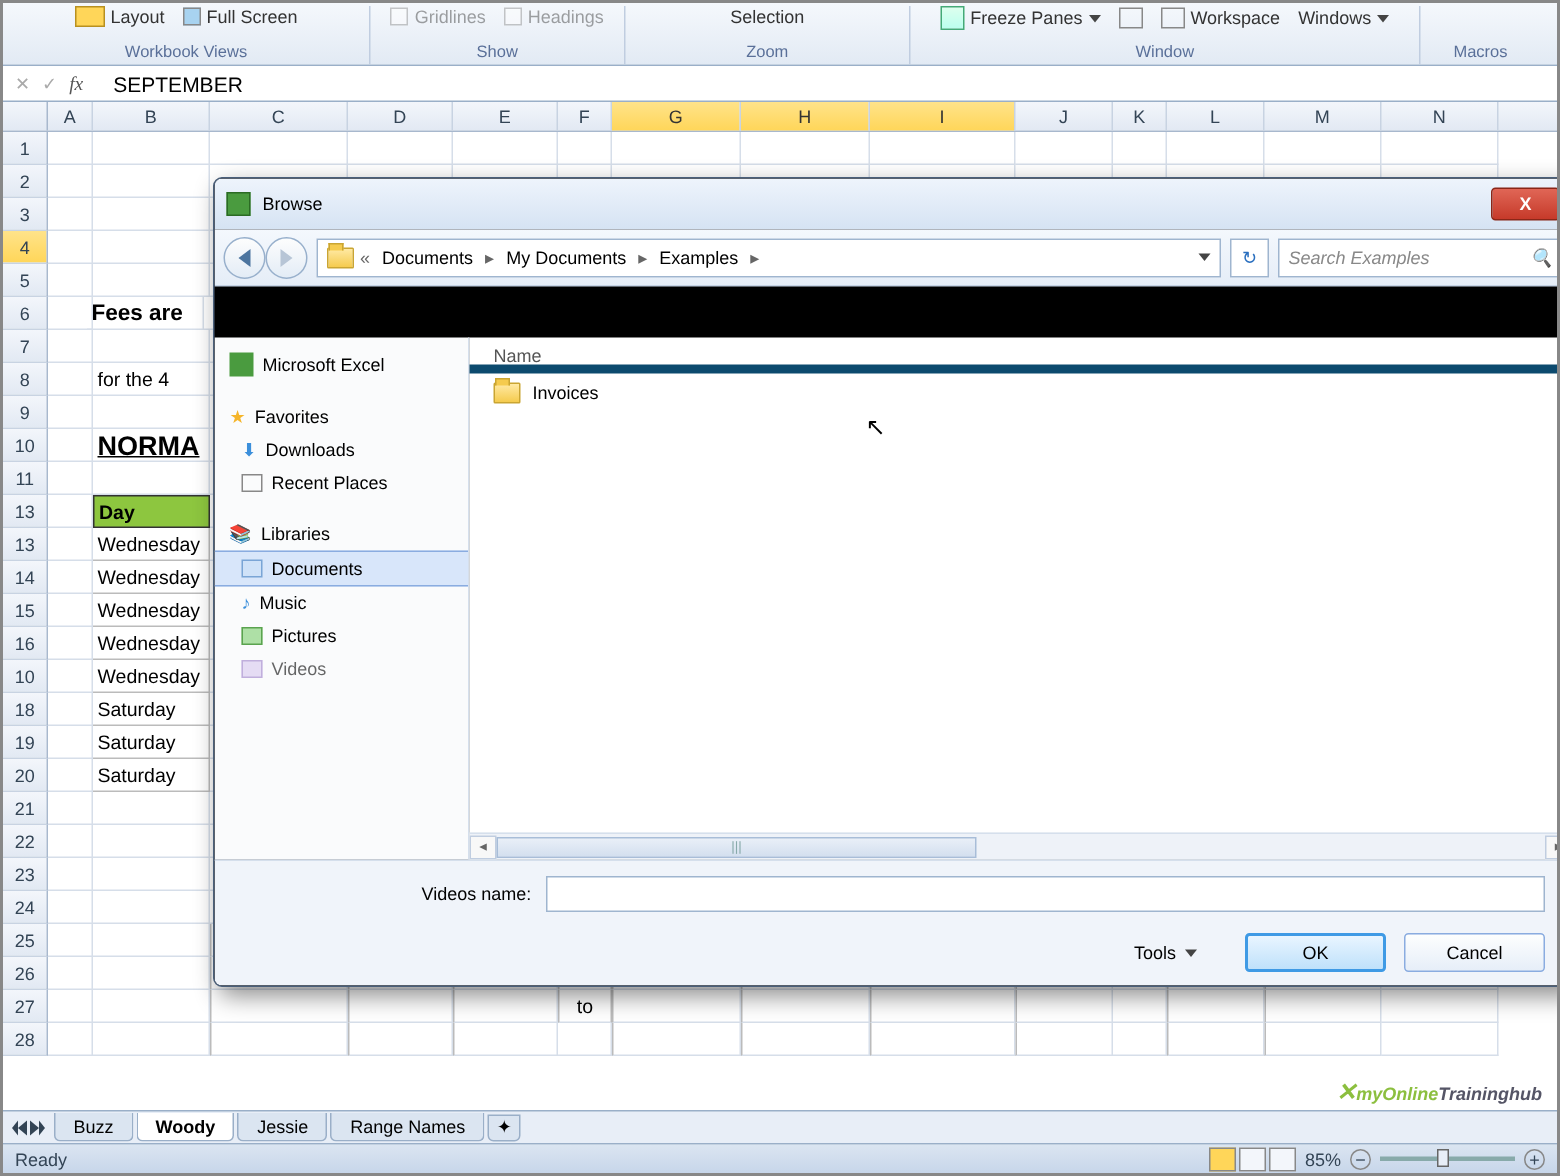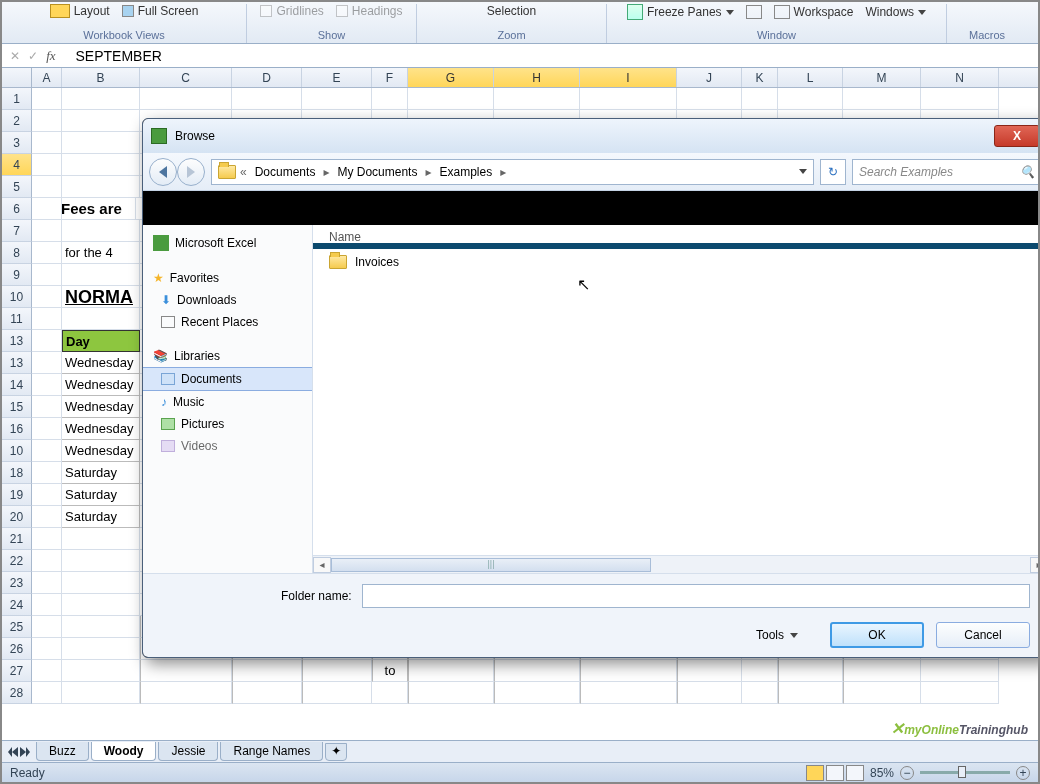--- a/index.html
+++ b/index.html
@@ -815,21 +815,21 @@
         <div class="arrow-box">◂</div>
         <div class="track">
             <div class="thumb">|||</div>
           </div>
         <div class="arrow-box">▸</div>
       </div>
     </div>
   </div>
   <div class="dlg-bottom">
     <div class="folder-row">
-      <span>Folder name:</span>
+      <span>Videos name:</span>
       <input class="folder-input" value="" style="">
     </div>
     <div class="btn-row">
       <span class="tools-dd">
           <span>Tools</span> 
           <span class="dd-tri"></span>
         </span>
       <button class="dlg-btn primary">OK</button>
       <button class="dlg-btn">Cancel</button>
     </div>

